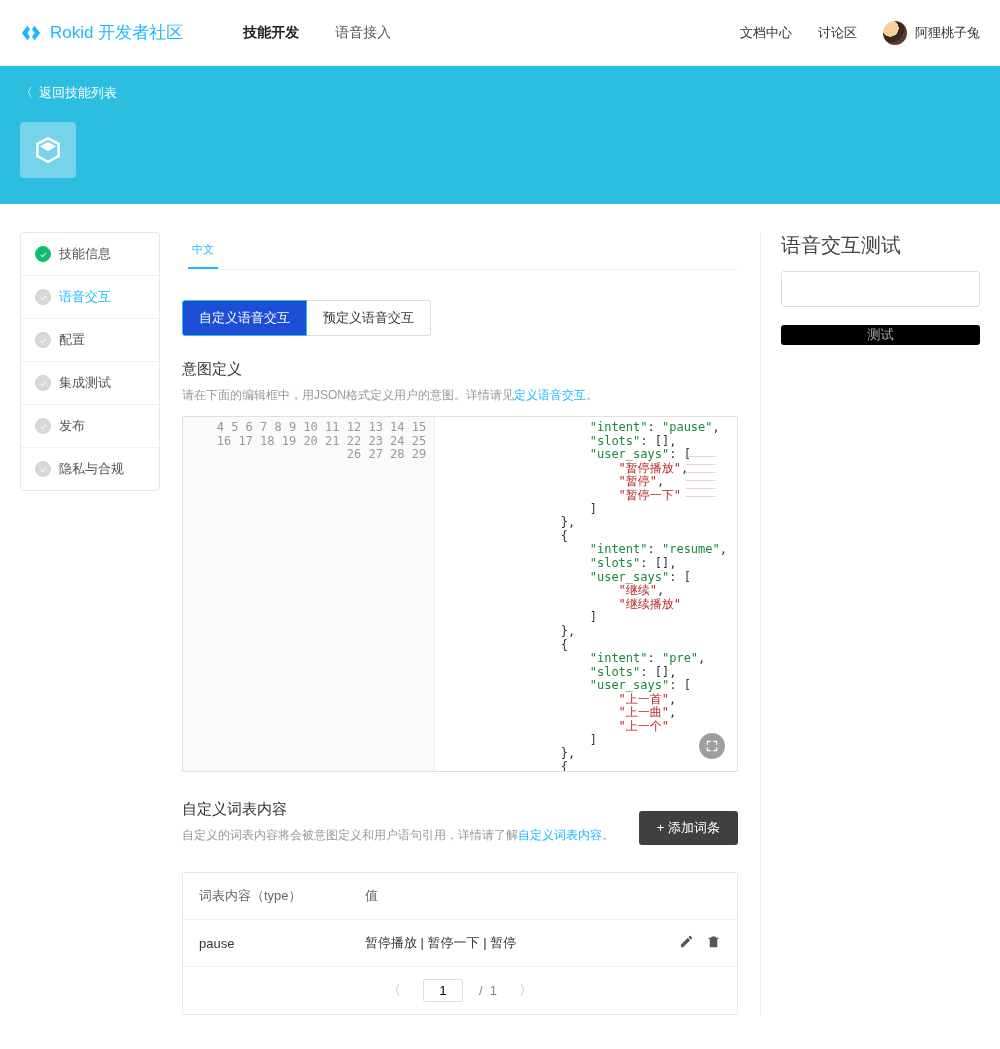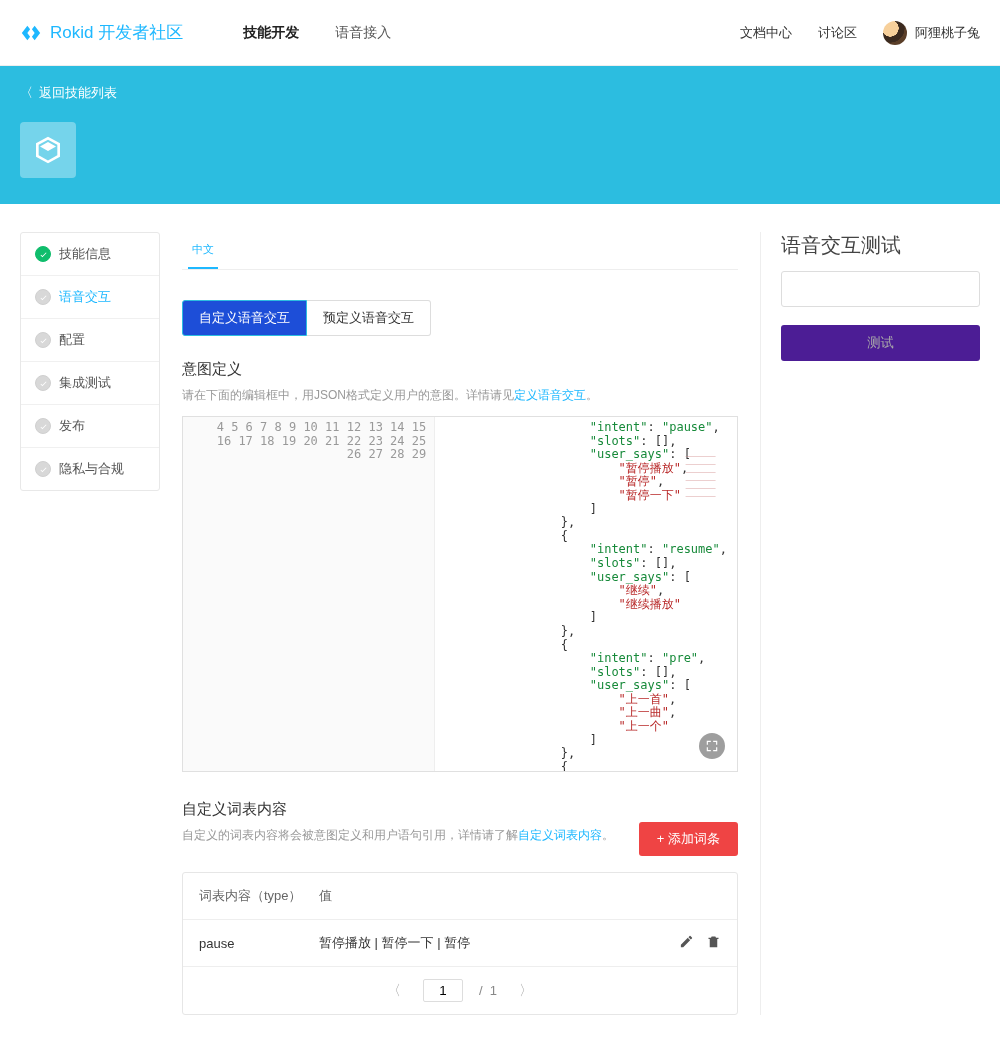--- a/index.html
+++ b/index.html
@@ -45,36 +45,36 @@
 .editor { border: 1px solid #e0e0e0; position: relative; height: 356px; overflow: hidden; font-family: Menlo, Consolas, monospace; font-size: 12px; line-height: 13.6px; display: flex; }
 .gutter { background: #fafafa; border-right: 1px solid #eee; text-align: right; color: #999; padding: 4px 8px 4px 14px; user-select: none; }
 .code { padding: 4px 10px; white-space: pre; color: #333; position: relative; flex: 1; }
 .k { color: #178a3a; }
 .s { color: #178a3a; }
 .v { color: #b82828; }
 .fullscreen-ico { position: absolute; right: 12px; bottom: 12px; width: 26px; height: 26px; border-radius: 50%; background: #9e9e9e; display: flex; align-items: center; justify-content: center; cursor: pointer; }
 .fullscreen-ico svg { width: 14px; height: 14px; fill: #fff; }
 .squiggle { position: absolute; top: 6px; right: 20px; width: 30px; height: 56px; opacity: .4; }
 .squiggle-l { height: 7px; border-bottom: 1px solid #d08a8a; transform: skewX(-25deg); margin-bottom: 1px; }
-.dict-hdr { display: flex; align-items: flex-end; justify-content: space-between; margin-top: 28px; }
-.add-btn { background: #ef4444; color: #fff; border: none; border-radius: 3px; padding: 8px 18px; cursor: pointer; font-size: 13px; }
+.dict-hdr { display: flex; align-items: center; justify-content: space-between; margin-top: 28px; }
+.add-btn { background: #404040; color: #fff; border: none; border-radius: 3px; padding: 8px 18px; cursor: pointer; font-size: 13px; }
 .dict-tbl { border: 1px solid #e6e6e6; border-radius: 3px; margin-top: 16px; }
-.dict-row { display: flex; align-items: center; padding: 14px 16px; font-size: 13px; }
+.dict-row { display: flex; align-items: center; padding: 14px 16px; font-size: 13px; gap: 46px; }
 .dict-row.head { border-bottom: 1px solid #eee; color: #666; }
 .dict-col1 { width: 120px; }
 .dict-col2 { flex: 1; }
 .dict-actions { display: flex; gap: 12px; }
 .dict-actions svg { width: 15px; height: 15px; fill: #555; cursor: pointer; }
 .pager { display: flex; align-items: center; justify-content: center; gap: 16px; padding: 12px 0; border-top: 1px solid #eee; color: #888; }
 .page-in { width: 40px; text-align: center; border: 1px solid #ddd; padding: 3px 0; border-radius: 2px; }
 .pager-arrow { cursor: pointer; font-size: 14px; color: #aaa; padding: 2px 6px; }
 .right-pane { width: 220px; border-left: 1px solid #eee; padding-left: 20px; }
 .rp-title { font-size: 20px; margin-bottom: 12px; color: #444; }
 .rp-input { width: 100%; height: 36px; border: 1px solid #ddd; border-radius: 3px; margin-bottom: 18px; padding: 0 8px; }
-.rp-btn { width: 100%; height: 36px; border: none; background: #4c1d95; color: #aaa; border-radius: 3px; cursor: not-allowed; }
+.rp-btn { width: 100%; height: 20px; border: none; background: #000000; color: #aaa; border-radius: 3px; cursor: not-allowed; }
 </style>
 </head>
 <body>
 
 <div class="header">
   <div class="logo">
     <span class="logo-icon">
       <svg viewBox="0 0 24 24">
           <path fill="#1eb8ff" d="M8 4l-6 8 6 8 3-4-3-4 3-4zM16 4l6 8-6 8-3-4 3-4-3-4z"></path>
         </svg>

